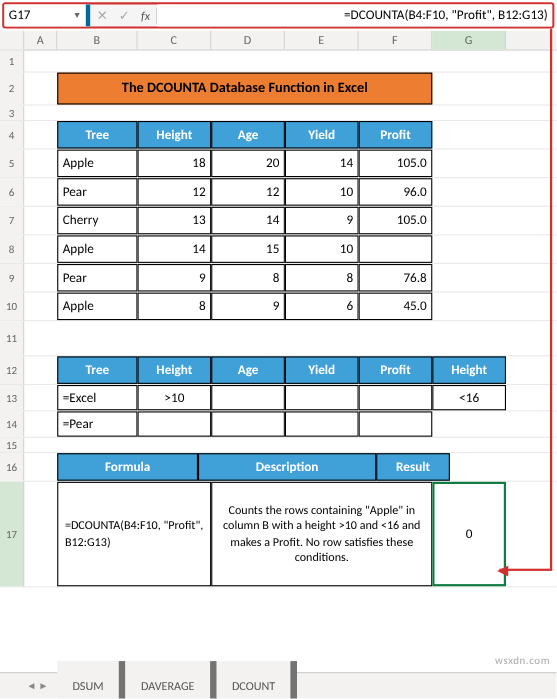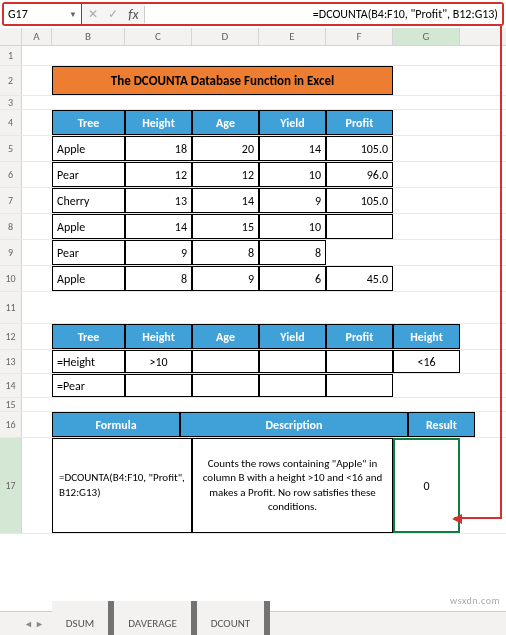--- a/index.html
+++ b/index.html
@@ -20,28 +20,28 @@
       border-radius: 3px;
       background: #f5f5f5;
       margin: 2px;
     }
     .name-box {
       display: flex;
       align-items: center;
       justify-content: space-between;
       width: 78px;
       height: 100%;
-      border-right: 1px solid #0369a1;
+      border-right: 4px solid #0369a1;
       padding: 0 4px;
       background: #fff;
       font-size: 12px;
     }
     .name-box .dd { color: #666; font-size: 8px; }
     .fx-area { display: flex; align-items: center; padding: 0 6px; gap: 10px; color: #aaa; font-size: 12px; border-right: 1px solid #ccc; }
-    .fx-area .fx { color: #555; font-style: italic; font-size: 14px; }
+    .fx-area .fx { color: #555; font-style: italic; font-size: 11px; }
     .formula-input {
       flex: 1;
       padding: 0 4px;
       background: #fff;
       height: 100%;
       display: flex;
       align-items: center;
       font-size: 12px;
       justify-content: flex-end;
     }
@@ -309,20 +309,21 @@
       <div class="cell tbl-cell col-F right"></div>
       <div class="cell col-G"></div>
     </div>
   <div class="row r-tall">
       <div class="row-header">9</div>
       <div class="cell col-A"></div>
       <div class="cell tbl-cell col-B">Pear</div>
       <div class="cell tbl-cell col-C right">9</div>
       <div class="cell tbl-cell col-D right">8</div>
       <div class="cell tbl-cell col-E right">8</div>
+      <div class="cell tbl-cell col-F right">76.8</div>
       <div class="cell col-G"></div>
     </div>
   <div class="row r-tall">
       <div class="row-header">10</div>
       <div class="cell col-A"></div>
       <div class="cell tbl-cell col-B">Apple</div>
       <div class="cell tbl-cell col-C right">8</div>
       <div class="cell tbl-cell col-D right">9</div>
       <div class="cell tbl-cell col-E right">6</div>
       <div class="cell tbl-cell col-F right">45.0</div>
@@ -347,21 +348,21 @@
     <div class="cell tbl-head col-C">Height</div>
     <div class="cell tbl-head col-D">Age</div>
     <div class="cell tbl-head col-E">Yield</div>
     <div class="cell tbl-head col-F">Profit</div>
     <div class="cell tbl-head col-G">Height</div>
   </div>
 
   <div class="row r-normal">
       <div class="row-header">13</div>
       <div class="cell col-A"></div>
-      <div class="cell tbl-cell col-B">=Height</div>
+      <div class="cell tbl-cell col-B">=Excel</div>
       <div class="cell tbl-cell col-C center">&gt;10</div>
       <div class="cell tbl-cell col-D"></div>
       <div class="cell tbl-cell col-E"></div>
       <div class="cell tbl-cell col-F"></div>
       <div class="cell tbl-cell col-G center">&lt;16</div>
     </div>
   <div class="row r-normal">
       <div class="row-header">14</div>
       <div class="cell col-A"></div>
       <div class="cell tbl-cell col-B">=Pear</div>
@@ -380,21 +381,21 @@
       <div class="cell col-D"></div>
       <div class="cell col-E"></div>
       <div class="cell col-F"></div>
       <div class="cell col-G"></div>
     </div>
 
   <div class="row r-tall">
     <div class="row-header">16</div>
     <div class="cell col-A"></div>
     <div class="cell tbl-head" style="width:128px">Formula</div>
-    <div class="cell tbl-head" style="width:228px">Description</div>
+    <div class="cell tbl-head" style="width:162px">Description</div>
     <div class="cell tbl-head col-G">Result</div>
   </div>
 
   <div class="row" style="height:96px">
     <div class="row-header active">17</div>
     <div class="cell col-A"></div>
     <div class="cell tbl-cell desc-cell center" style="width:140px">=DCOUNTA(B4:F10, "Profit", B12:G13)</div>
     <div class="cell tbl-cell desc-cell center" style="width:201px;text-align:center">Counts the rows containing "Apple" in column B with a height &gt;10 and &lt;16 and makes a Profit. No row satisfies these conditions.</div>
     <div class="cell result-cell col-G center">0</div>
   </div>

